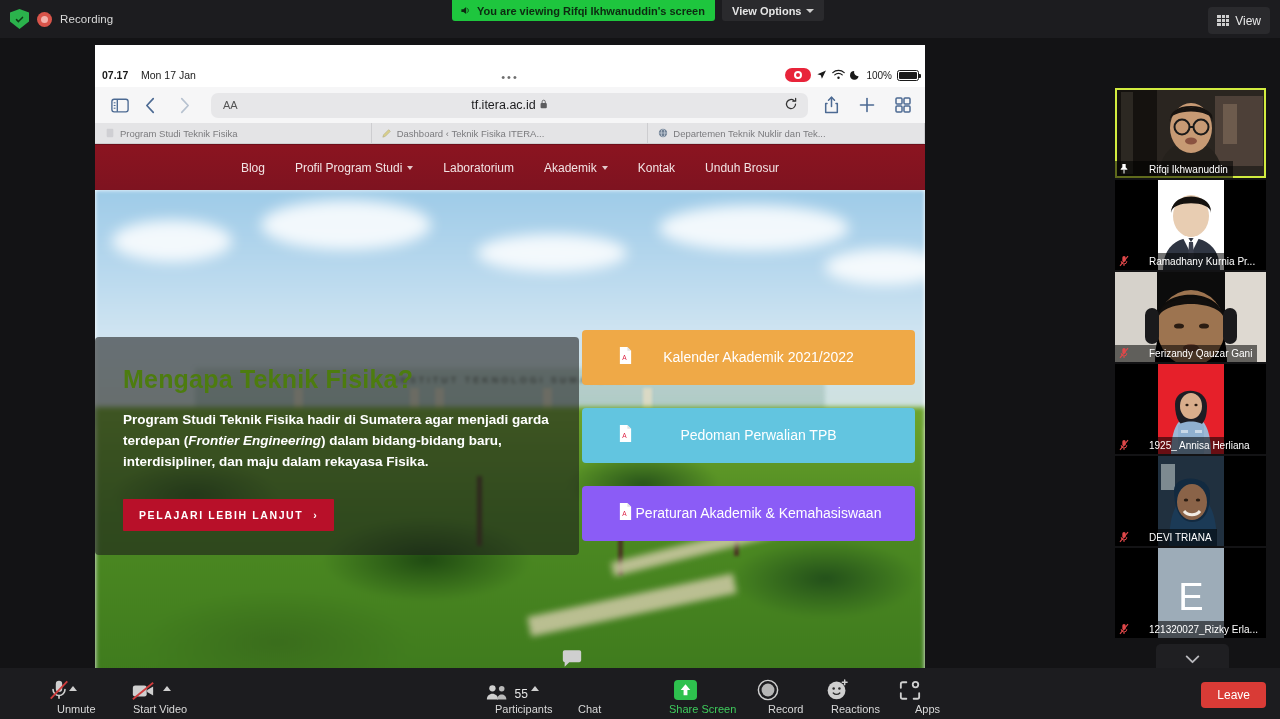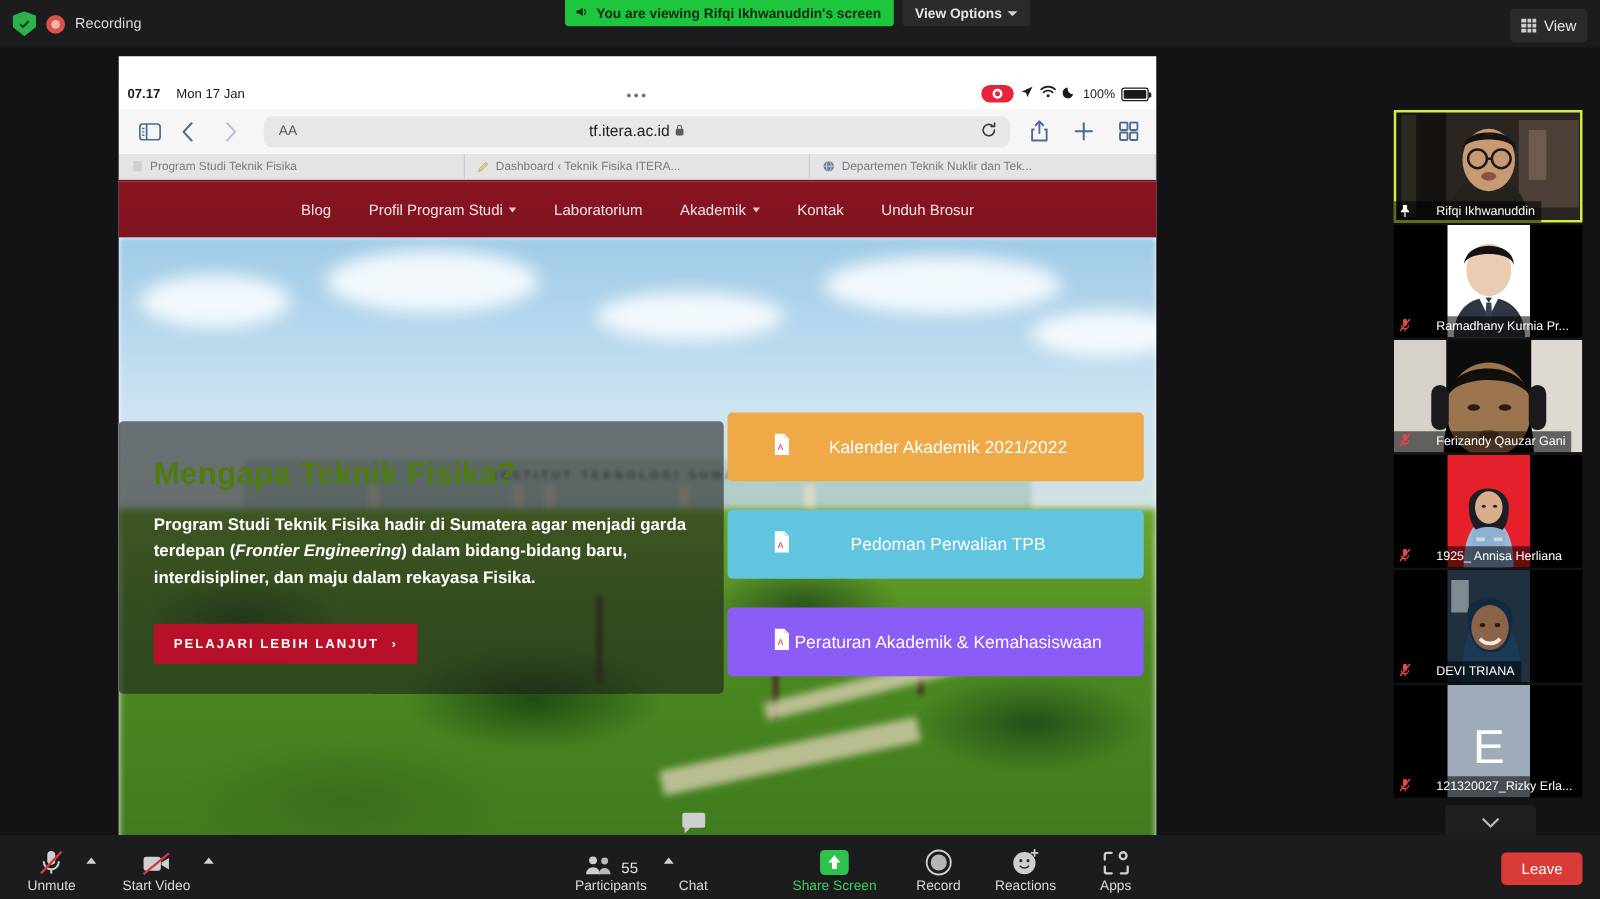--- a/index.html
+++ b/index.html
@@ -254,21 +254,21 @@
   
   .bottom-bar {
     position: absolute; left: 0; bottom: 0; width: 1280px; height: 51px;
     background: #1c1c1f;
   }
   .bitem {
     position: absolute; bottom: 4px; display: flex; flex-direction: column;
     align-items: center; gap: 3px; color: #d8d8d8; font-size: 11px; cursor: pointer;
   }
   .bitem .ic { height: 22px; display: flex; align-items: flex-end; }
-  .bitem .blabel { line-height: 1; }
+  .bitem .blabel { line-height: 1; margin-left: 35px; }
   .up-caret {
     position: absolute; width: 0; height: 0;
     border-left: 4px solid transparent; border-right: 4px solid transparent;
     border-bottom: 5px solid #cfcfcf;
   }
   .count-badge { color: #e6e6e6; font-size: 12px; }
   .leave-btn {
     position: absolute; right: 14px; bottom: 11px;
     background: #d93b36; color: #fff; font-size: 12px;
     padding: 6px 16px; border: none; border-radius: 4px; cursor: pointer;

